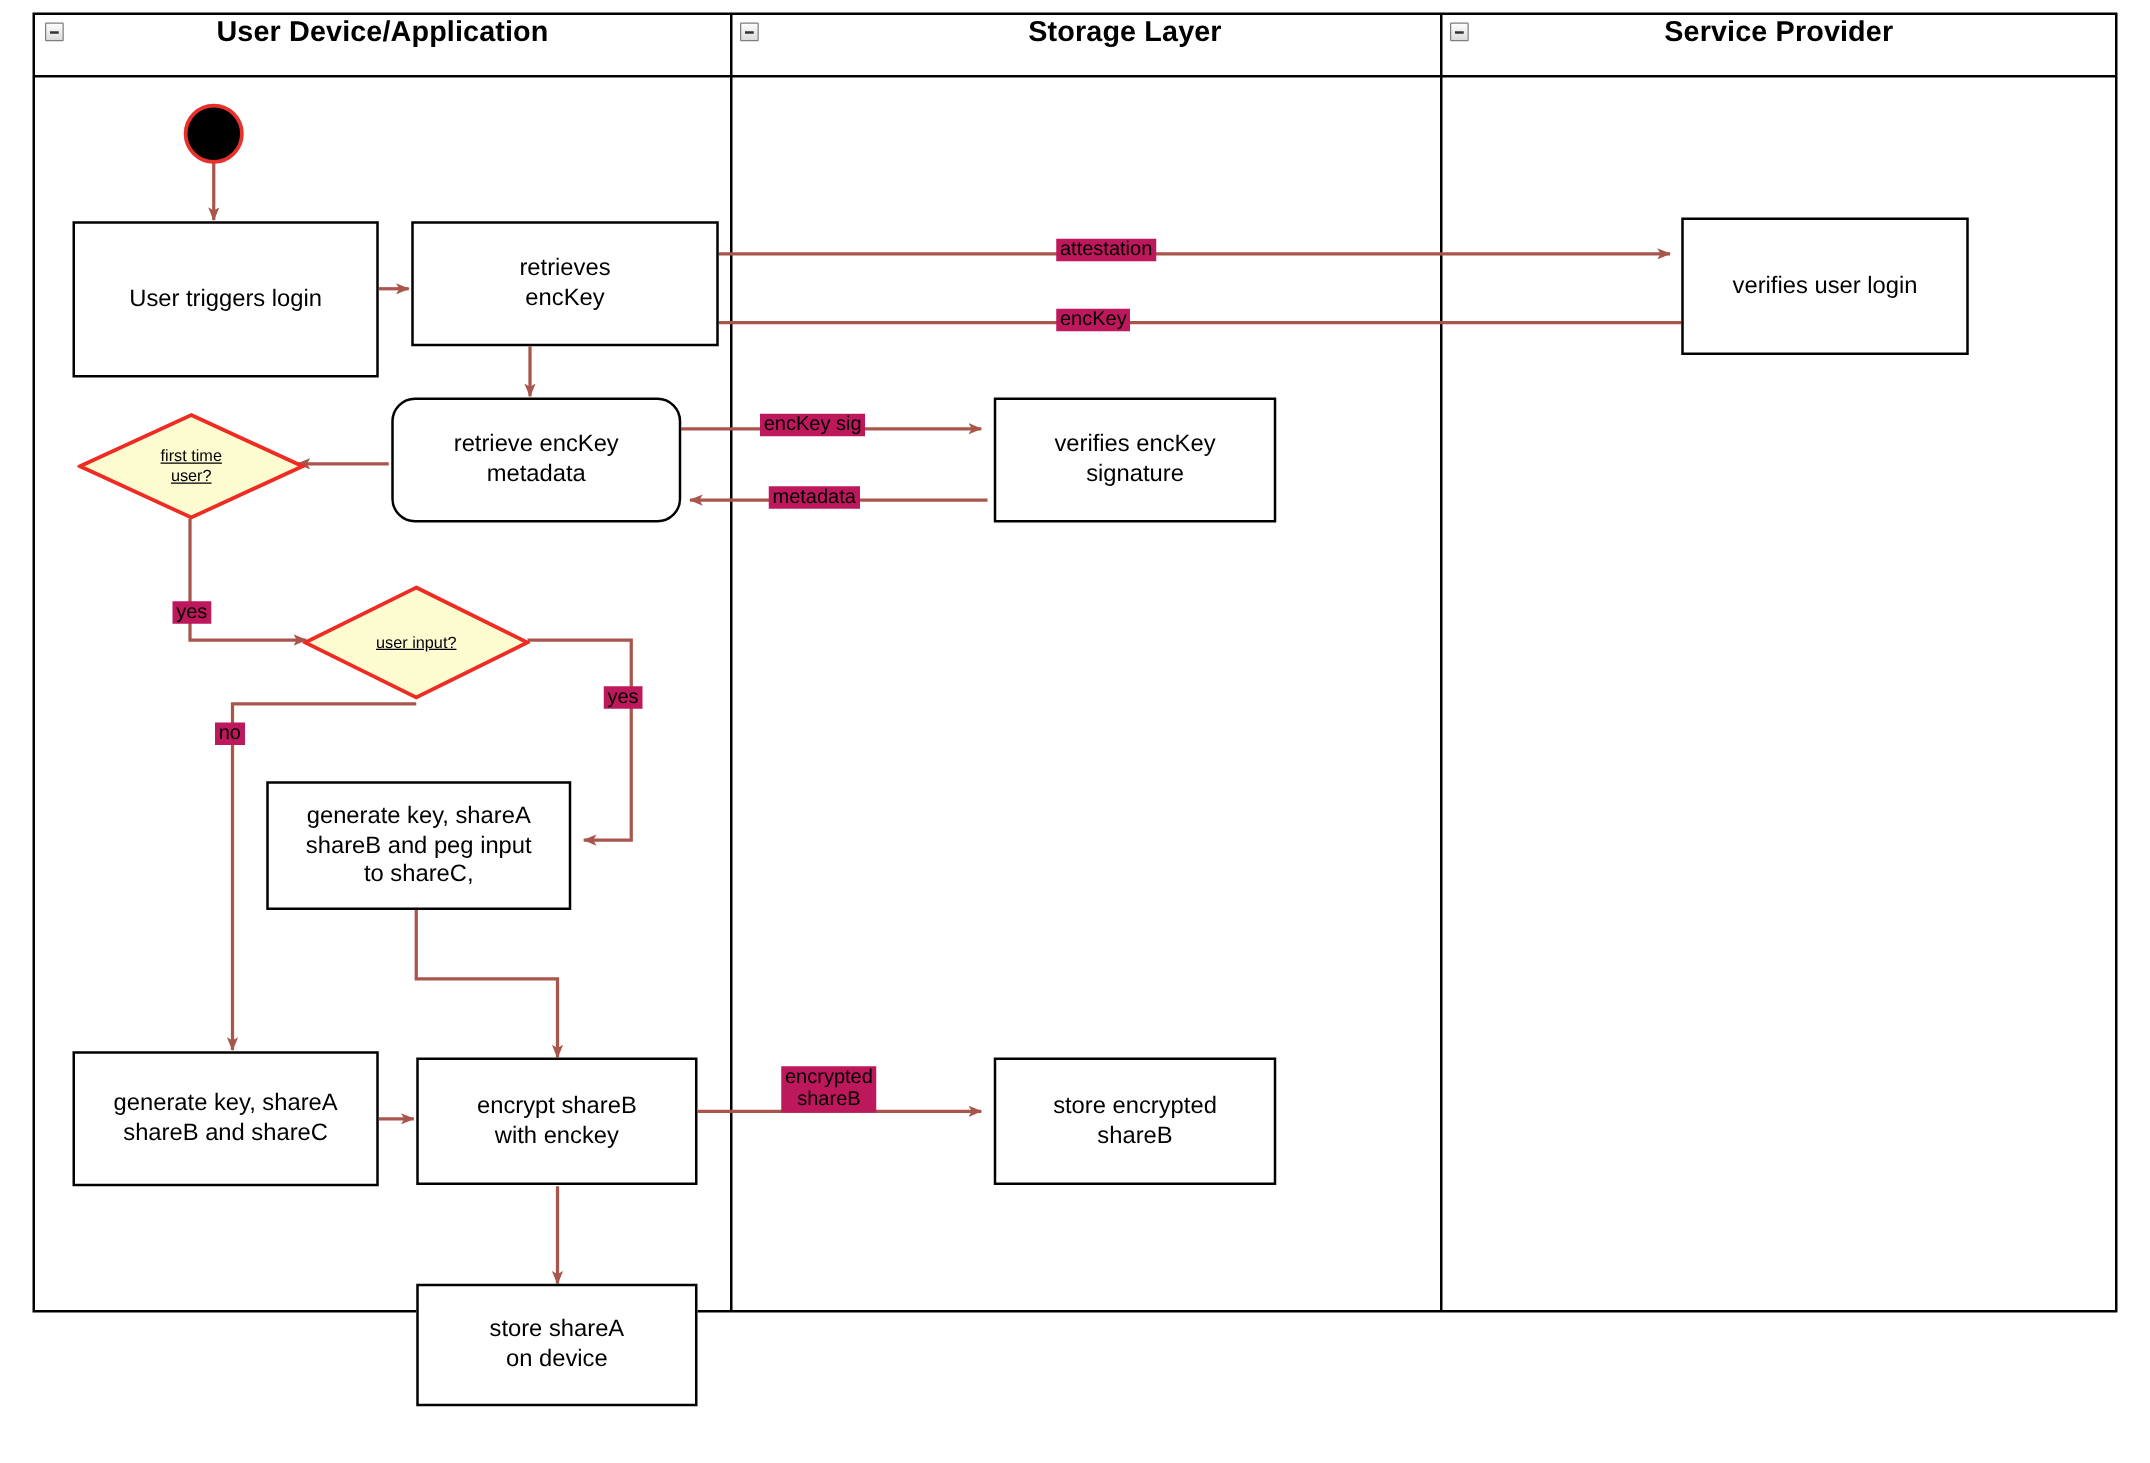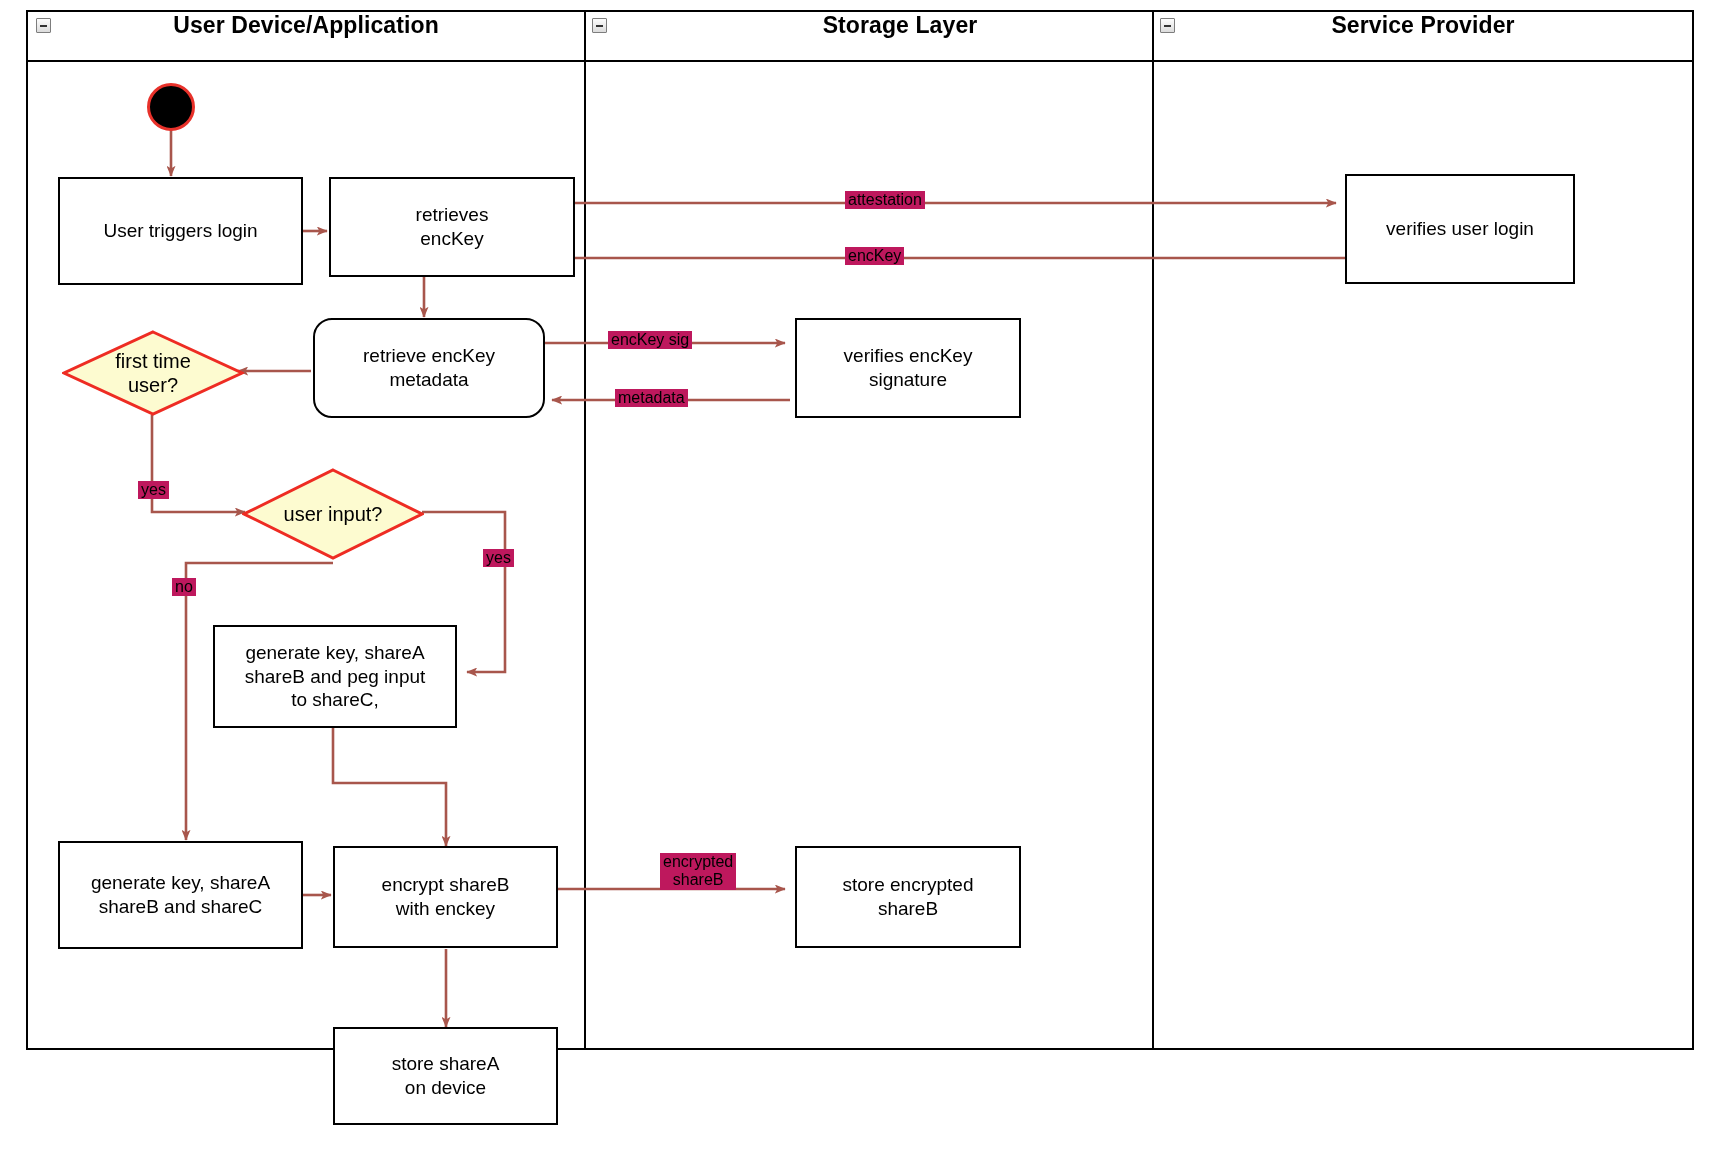--- a/index.html
+++ b/index.html
@@ -74,23 +74,24 @@
   }
   .diamond{
     position:absolute;
   }
   .diamond svg{display:block;}
   .diamond .dlabel{
     position:absolute;
     left:0;top:0;right:0;bottom:0;
     display:flex;align-items:center;justify-content:center;
     text-align:center;
-    font-size:20px;color:#000;line-height:1.22;
+    font-size:13px;color:#000;line-height:1.22;
     white-space:pre-line;
     pointer-events:none;
+    text-decoration:underline;
   }
 
   
   .edge-layer{
     position:absolute;left:0;top:0;width:1720px;height:1170px;
     pointer-events:none;
   }
   .edge-label{
     position:absolute;
     font-size:16px;color:#000;
@@ -161,26 +162,26 @@
     </g>
   </svg>
 
   <div class="edge-label" style="left:845px;top:191px;">attestation</div>
   <div class="edge-label" style="left:845px;top:247px;">encKey</div>
   <div class="edge-label" style="left:608px;top:331px;">encKey sig</div>
   <div class="edge-label" style="left:615px;top:389px;">metadata</div>
   <div class="edge-label" style="left:138px;top:481px;">yes</div>
   <div class="edge-label" style="left:172px;top:578px;">no</div>
   <div class="edge-label" style="left:483px;top:549px;">yes</div>
-  <div class="edge-label" style="left:625px;top:853px;text-align:center;margin-left:35px;">encrypted
+  <div class="edge-label" style="left:625px;top:853px;text-align:center;">encrypted
 shareB</div>
 
   <div class="start-node" style="left:147px;top:83px;width:48px;height:48px;"></div>
 
-  <div class="node" style="left:58px;top:177px;width:245px;height:108px;">User triggers login</div>
+  <div class="node" style="left:58px;top:177px;width:245px;height:125px;">User triggers login</div>
 
   <div class="node" style="left:329px;top:177px;width:246px;height:100px;">retrieves
 encKey</div>
 
   <div class="node" style="left:313px;top:318px;width:232px;height:100px;border-radius:19px;">retrieve encKey
 metadata</div>
 
   <div class="diamond" style="left:62px;top:330px;width:182px;height:86px;">
     <svg width="182" height="86" viewBox="0 0 182 86">
       <polygon points="91,2 180,43 91,84 2,43" fill="#fdfbd0" stroke="#ee2c23" stroke-width="3"></polygon>

